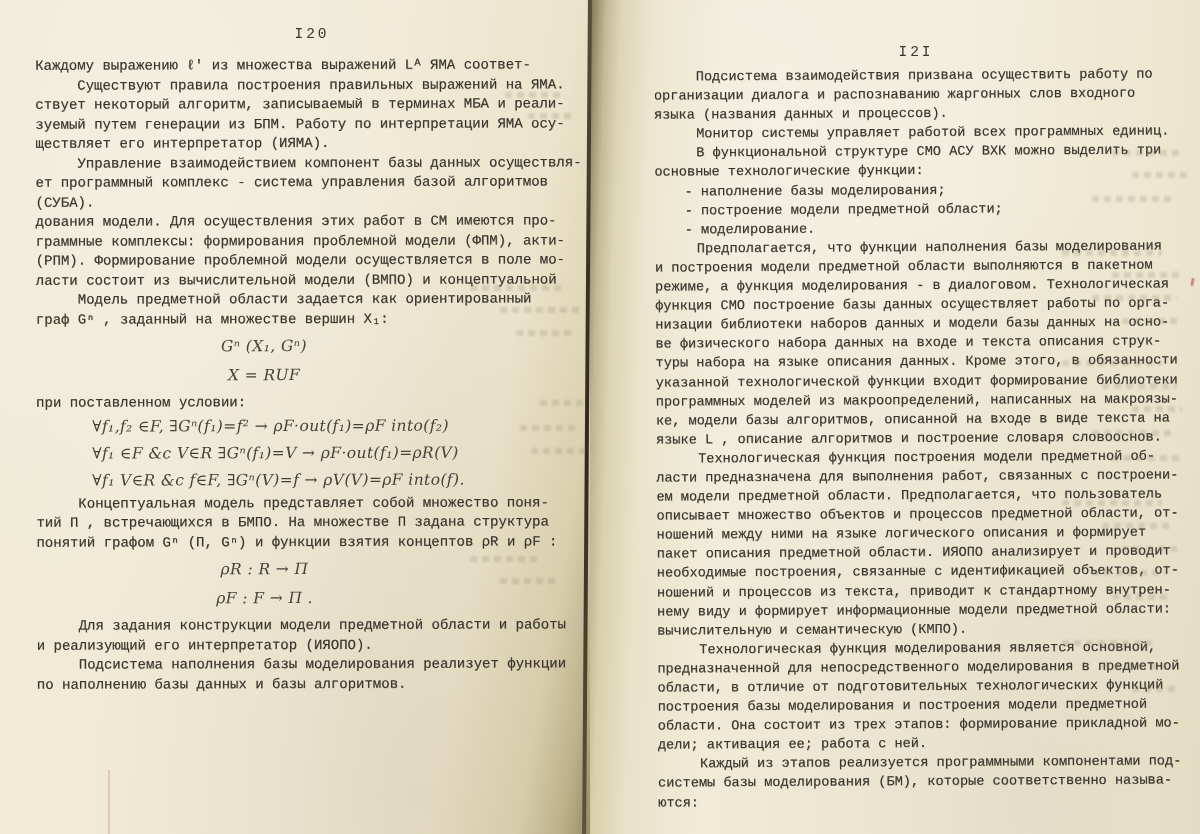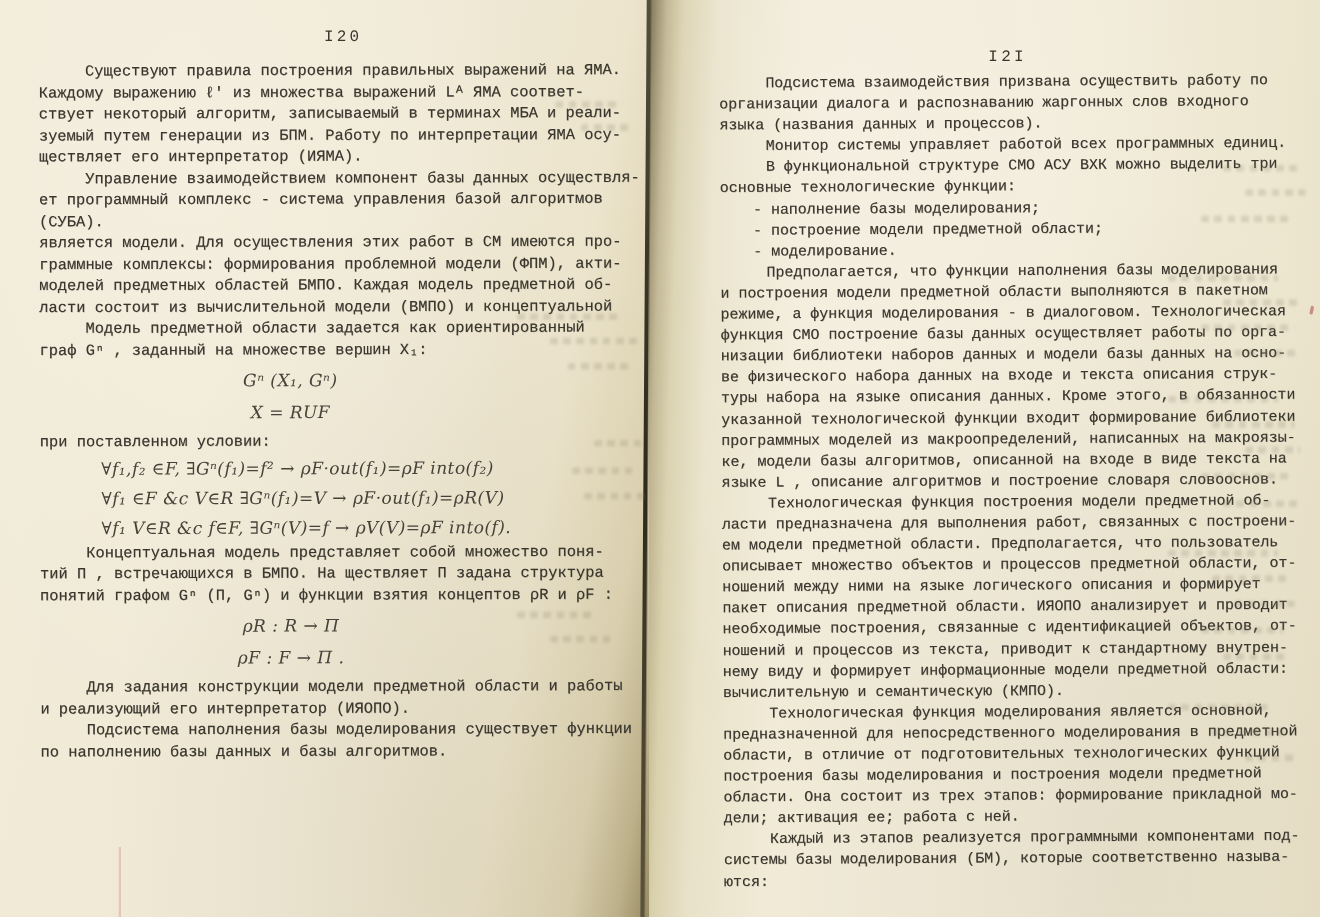--- a/index.html
+++ b/index.html
@@ -39,48 +39,48 @@
   .edge-line{position:absolute;left:108px;top:770px;width:2px;height:64px;background:#d89a95;opacity:.45;}
 </style>
 </head>
 <body>
 
 <div class="scan">
 
   <div class="page page-left">
     <div class="pageno">I20</div>
     <div class="textblock">
+        <div class="line body">Каждому выражению ℓ′ из множества выражений Lᴬ ЯМА соответ-</div>
         <div class="line first">Существуют правила построения правильных выражений на ЯМА.</div>
-        <div class="line body">Каждому выражению ℓ′ из множества выражений Lᴬ ЯМА соответ-</div>
         <div class="line body">ствует некоторый алгоритм, записываемый в терминах МБА и реали-</div>
         <div class="line body">зуемый путем генерации из БПМ. Работу по интерпретации ЯМА осу-</div>
         <div class="line body">ществляет его интерпретатор (ИЯМА).</div>
         <div class="line first">Управление взаимодействием компонент базы данных осуществля-</div>
         <div class="line body">ет программный комплекс - система управления базой алгоритмов</div>
         <div class="line body">(СУБА).</div>
-        <div class="line body">является модели. Для осуществления этих работ в СМ имеются про-</div>
+        <div class="line body">дования модели. Для осуществления этих работ в СМ имеются про-</div>
         <div class="line body">граммные комплексы: формирования проблемной модели (ФПМ), акти-</div>
-        <div class="line body">моделей предметных областей БМПО. Каждая модель предметной об-</div>
+        <div class="line body">(РПМ). Формирование проблемной модели осуществляется в поле мо-</div>
         <div class="line body">ласти состоит из вычислительной модели (ВМПО) и концептуальной</div>
         <div class="line first">Модель предметной области задается как ориентированный</div>
         <div class="line body">граф Gⁿ , заданный на множестве вершин X₁:</div>
         <div class="line math">Gⁿ (X₁, Gⁿ)</div>
         <div class="line math">X = RUF</div>
         <div class="line body">при поставленном условии:</div>
         <div class="line mathl">∀f₁,f₂ ∈F, ∃Gⁿ(f₁)=f² → ρF·out(f₁)=ρF into(f₂)</div>
         <div class="line mathl">∀f₁ ∈F &amp;c V∈R ∃Gⁿ(f₁)=V → ρF·out(f₁)=ρR(V)</div>
         <div class="line mathl">∀f₁ V∈R &amp;c f∈F, ∃Gⁿ(V)=f → ρV(V)=ρF into(f).</div>
         <div class="line first">Концептуальная модель представляет собой множество поня-</div>
-        <div class="line body">тий П , встречающихся в БМПО. На ществляет П задана структура</div>
+        <div class="line body">тий П , встречающихся в БМПО. На множестве П задана структура</div>
         <div class="line body">понятий графом Gⁿ (П, Gⁿ) и функции взятия концептов ρR и ρF :</div>
         <div class="line math">ρR : R → П</div>
         <div class="line math">ρF : F → П .</div>
         <div class="line first">Для задания конструкции модели предметной области и работы</div>
         <div class="line body">и реализующий его интерпретатор (ИЯОПО).</div>
-        <div class="line first">Подсистема наполнения базы моделирования существует функции</div>
+        <div class="line first">Подсистема наполнения базы моделирования реализует функции</div>
         <div class="line body">по наполнению базы данных и базы алгоритмов.</div>
       </div>
   </div>
 
   <div class="page page-right">
     <div class="pageno">I2I</div>
     <div class="textblock">
         <div class="line first">Подсистема взаимодействия призвана осуществить работу по</div>
         <div class="line body">организации диалога и распознаванию жаргонных слов входного</div>
         <div class="line body">языка (названия данных и процессов).</div>

